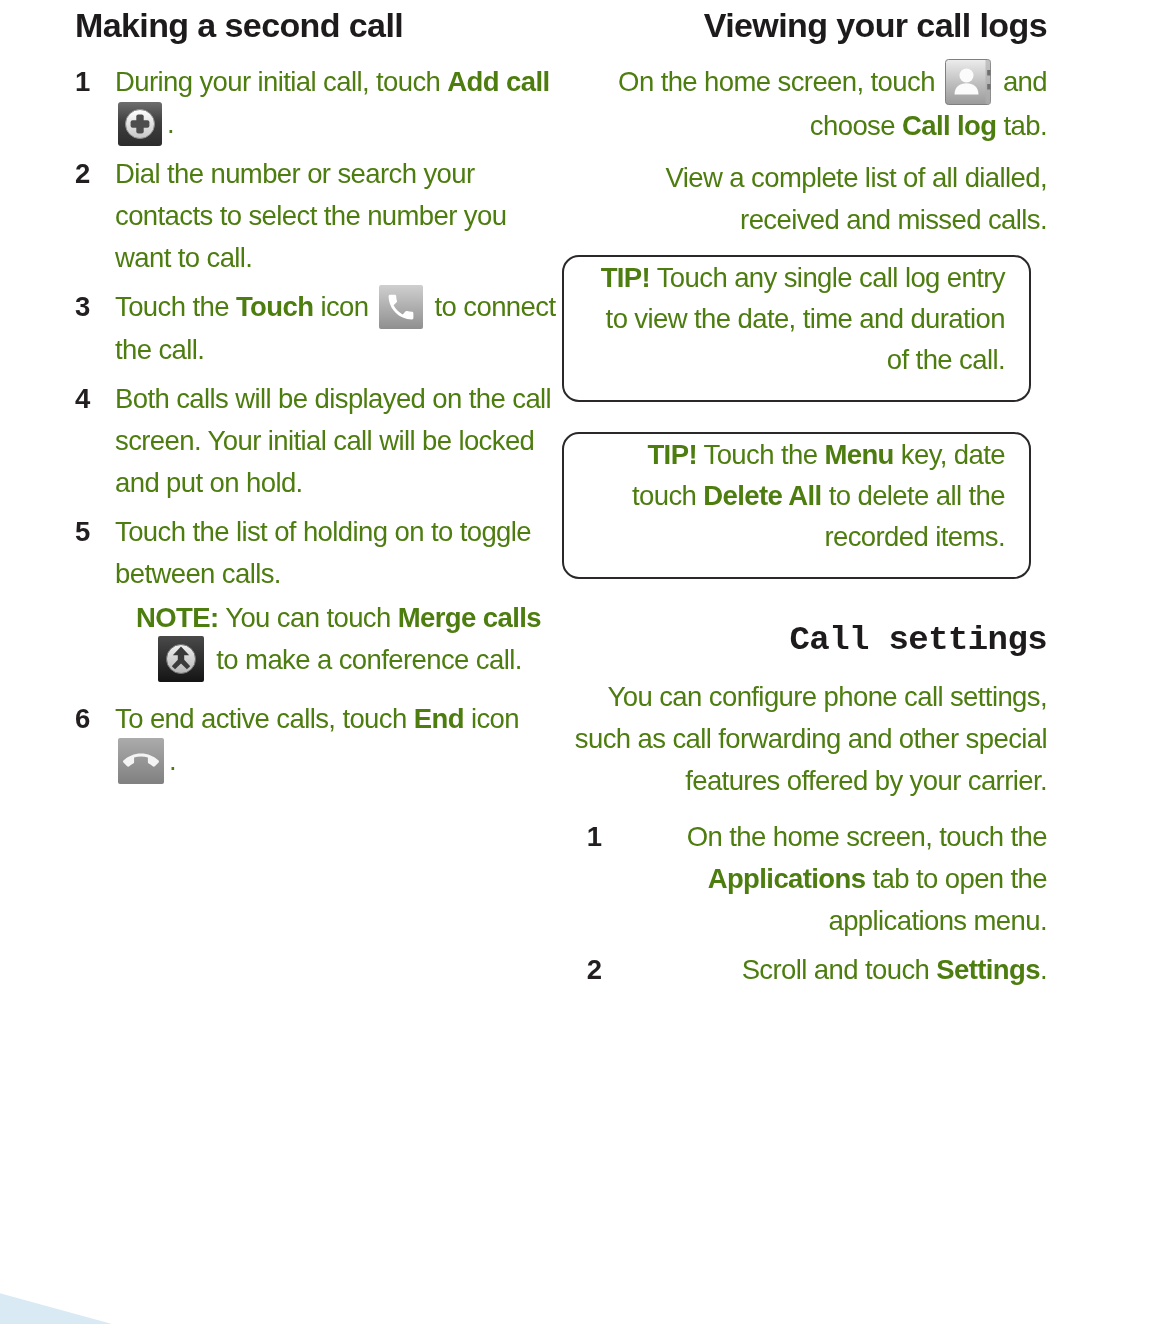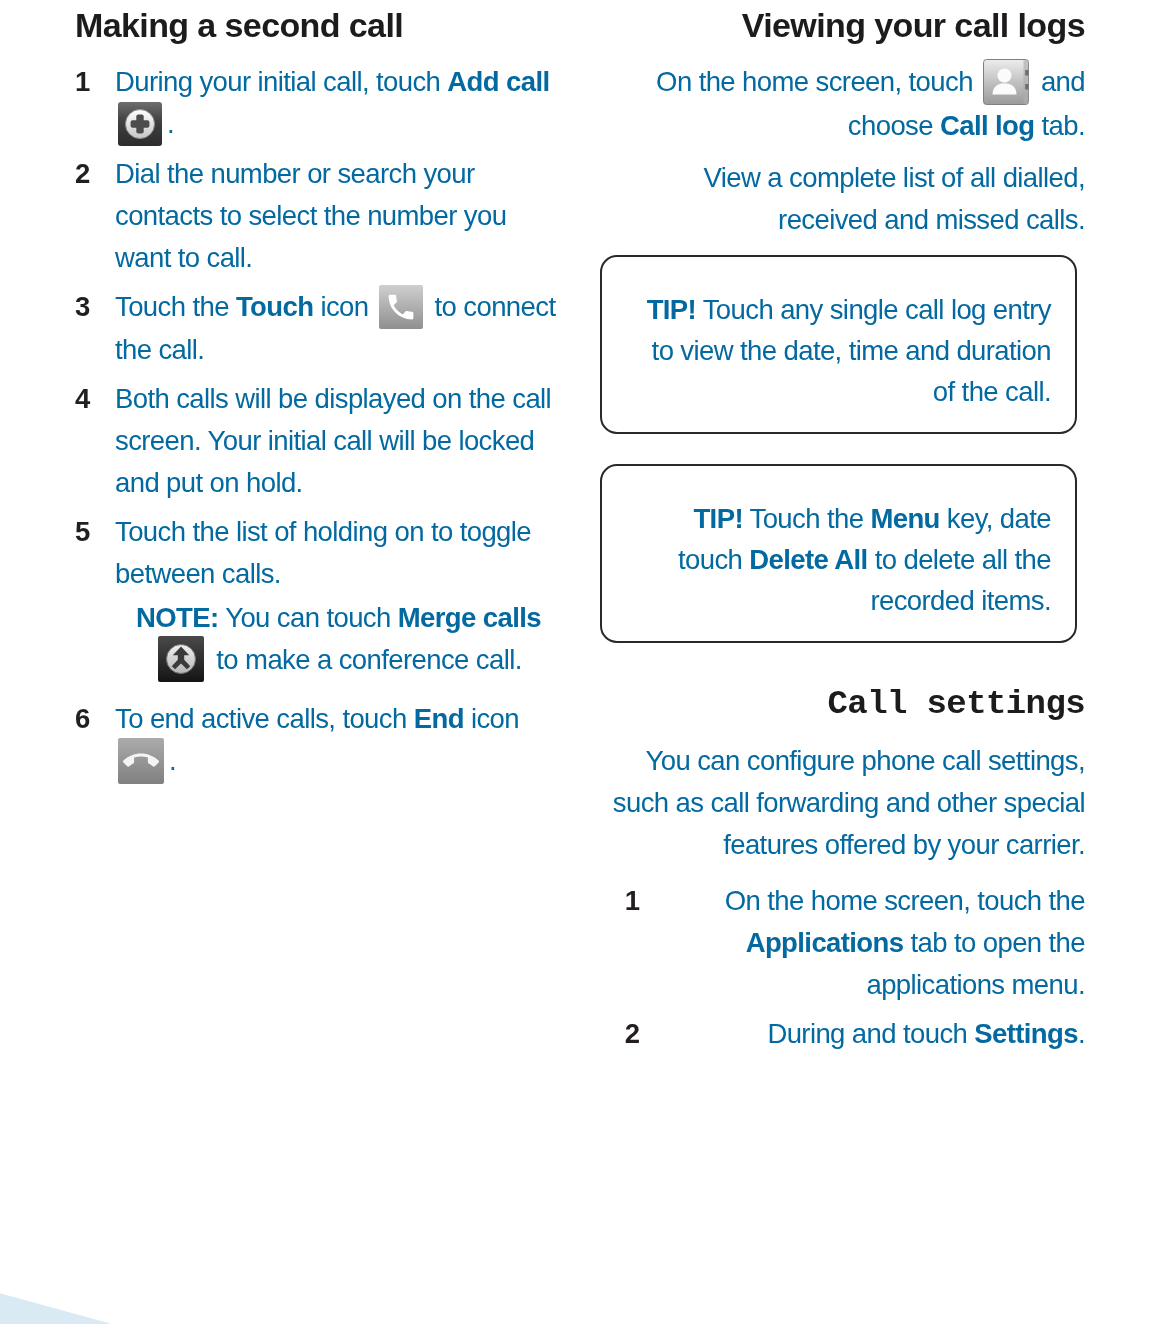--- a/index.html
+++ b/index.html
@@ -15,39 +15,39 @@
 
   .page-title {
     font-size: 46px;
     font-weight: 300;
     color: #8f979a;
     letter-spacing: 0.5px;
     margin: 0 0 26px 0;
     line-height: 1.1;
   }
 
-  .columns { display: flex; gap: 38px; align-items: flex-start; }
+  .columns { display: flex; align-items: flex-start; }
   .col-left  { width: 487px; flex: 0 0 487px; }
   .col-right { width: 485px; flex: 0 0 485px; text-align: right; }
 
   h2.section-heading {
     font-size: 34px;
     font-weight: bold;
     color: #1e1b1c;
     letter-spacing: -0.6px;
     margin: 0 0 16px 0;
     line-height: 1.15;
   }
   h2.second { margin-top: 2px; font-family: Liberation Mono, monospace; }
 
   .body-text, .step-body, .tip-text {
     font-size: 27.5px;
     letter-spacing: -0.6px;
     line-height: 42px;
-    color: #0369a1;
+    color: #4d7c0f;
   }
   p.body-text { margin: 0 0 10px 0; }
 
   ol.steps { list-style: none; margin: 0; padding: 0; }
   ol.steps > li { display: flex; margin: 0 0 7px 0; }
   .step-num {
     flex: 0 0 40px;
     font-weight: bold;
     font-size: 27.5px;
     line-height: 42px;
@@ -61,22 +61,22 @@
     display: inline-block;
     vertical-align: middle;
     margin: -4px 5px 0 3px;
     line-height: 0;
   }
   .inline-icon svg { display: block; }
 
   .tip-box {
     border: 2.5px solid #2b2829;
     border-radius: 17px;
-    padding: 32px 24px 20px 24px;
-    margin: 14px 8px 30px 0;
+    padding: 0 24px 20px 24px;
+    margin: 14px 16px 30px 0;
   }
   .tip-box.second-tip { margin-bottom: 42px; }
   .tip-text { line-height: 41px; }
 
   .corner-decoration {
     position: absolute;
     left: 0; bottom: 0;
     width: 112px; height: 44px;
     background: #d9eaf5;
     clip-path: polygon(0 100%, 0 30%, 100% 100%);
@@ -231,21 +231,21 @@
       <ol class="steps">
         <li>
           <span class="step-num">1</span>
           <span class="step-body">
             <span>On the home screen, touch the </span><b class="bb">Applications</b><span> tab to open the applications menu.</span>
           </span>
         </li>
         <li>
           <span class="step-num">2</span>
           <span class="step-body">
-            <span>During and touch </span><b class="bb">Settings</b><span>.</span>
+            <span>Scroll and touch </span><b class="bb">Settings</b><span>.</span>
           </span>
         </li>
       </ol>
 
     </div>
   </div>
 </div>
 
 <div class="corner-decoration"></div>
 

